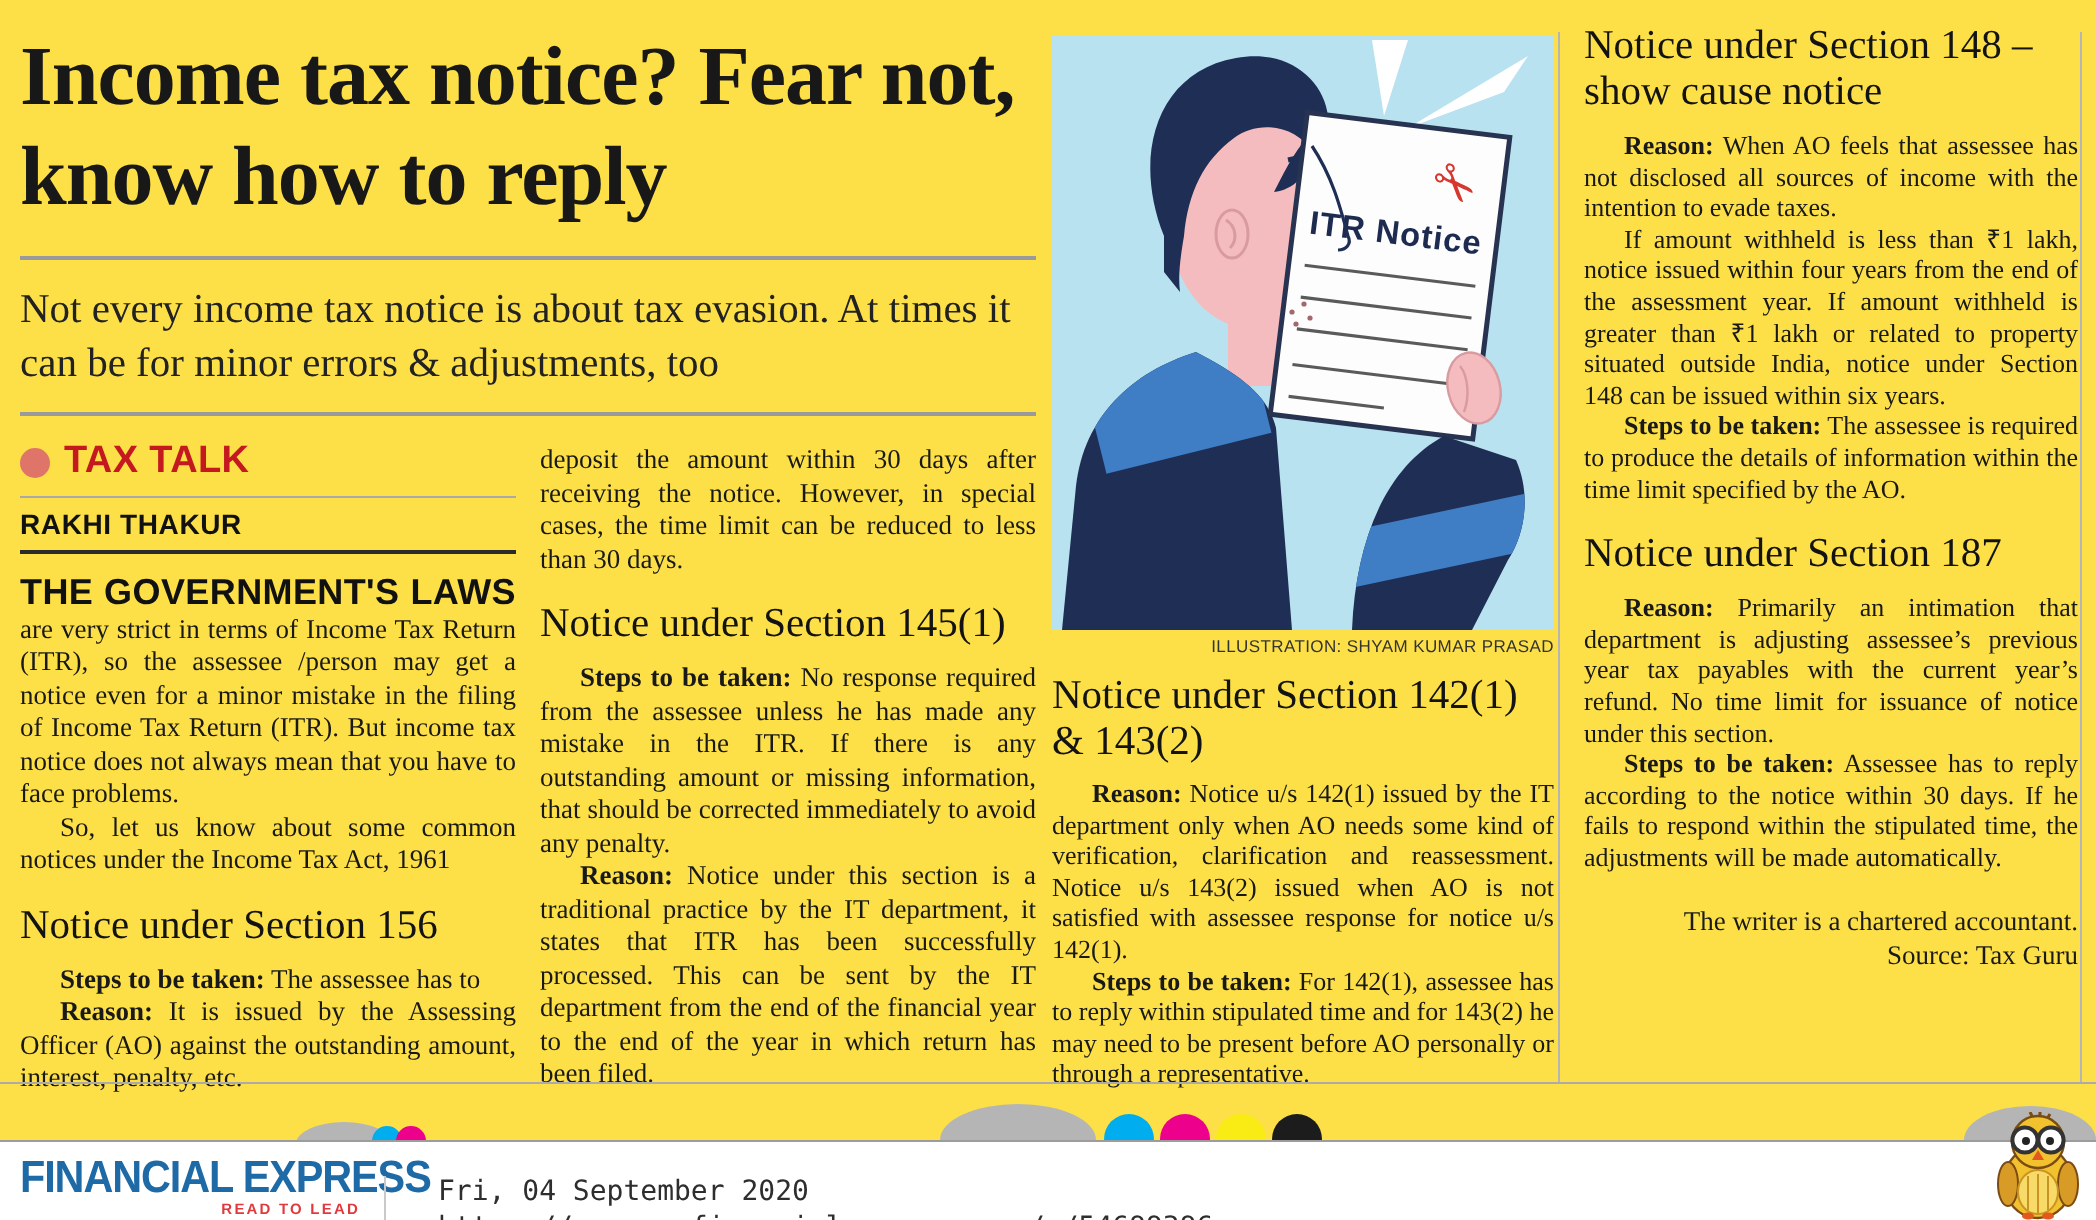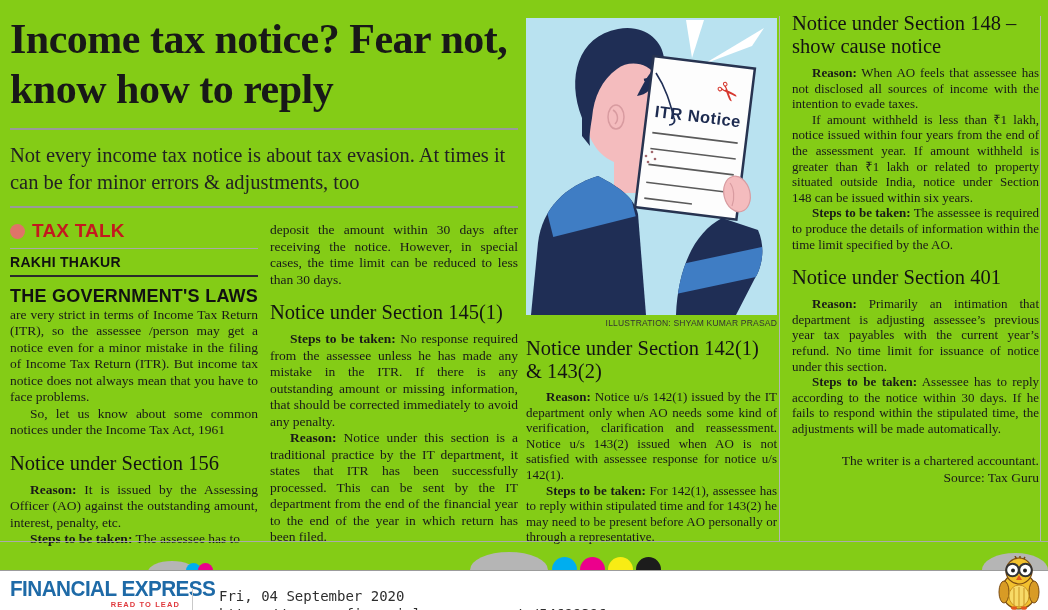--- a/index.html
+++ b/index.html
@@ -1,16 +1,16 @@
 <!DOCTYPE html>
 <html><head>
 <meta charset="utf-8">
 <style>
   html,body{margin:0;padding:0;background:#fff;}
-  .page{position:relative;width:1048px;height:610px;background:#84cc16;overflow:hidden;
+  .page{position:relative;width:1048px;height:610px;background:#fde047;overflow:hidden;
         font-family:"Liberation Serif",serif;color:#1a1a1a;}
 
   
   .head{position:absolute;left:10px;top:14px;width:508px;}
   .headline{font-size:42px;line-height:50px;font-weight:700;color:#181818;margin:0;
             letter-spacing:-0.5px;}
   .hrule{height:2px;background:#9a9a9a;}
   .head .r1{margin-top:14px;}
   .standfirst{font-size:20.5px;line-height:27px;margin:12px 0 0;color:#222;}
   .head .r2{margin-top:10px;}
@@ -101,22 +101,22 @@
     <div class="kicker">
       <span class="dot"></span>
       <span class="kicker-label">TAX TALK</span>
     </div>
     <div class="rule-thin"></div>
     <div class="author">RAKHI THAKUR</div>
     <div class="rule-dark"></div>
     <p class="body"><span class="lead-caps">THE GOVERNMENT'S LAWS</span><span> are very strict in terms of Income Tax Return (ITR), so the assessee /person may get a notice even for a minor mistake in the filing of Income Tax Return (ITR). But income tax notice does not always mean that you have to face problems.</span></p>
     <p class="body indent">So, let us know about some common notices under the Income Tax Act, 1961</p>
     <h3 class="sec-head">Notice under Section 156</h3>
+    <p class="body indent"><b>Steps to be taken:</b><span> The assessee has to</span></p>
     <p class="body indent"><b>Reason:</b><span> It is issued by the Assessing Officer (AO) against the outstanding amount, interest, penalty, etc.</span></p>
-    <p class="body indent"><b>Steps to be taken:</b><span> The assessee has to</span></p>
   </div>
 
   <div class="col col2">
     <p class="body">deposit the amount within 30 days after receiving the notice. However, in special cases, the time limit can be reduced to less than 30 days.</p>
     <h3 class="sec-head">Notice under Section 145(1)</h3>
     <p class="body indent"><b>Steps to be taken:</b><span> No response required from the assessee unless he has made any mistake in the ITR. If there is any outstanding amount or missing information, that should be corrected immediately to avoid any penalty.</span></p>
     <p class="body indent"><b>Reason:</b><span> Notice under this section is a traditional practice by the IT department, it states that ITR has been successfully processed. This can be sent by the IT department from the end of the financial year to the end of the year in which return has been filed.</span></p>
   </div>
 
   <div class="col col-mid">
@@ -186,21 +186,21 @@
     <h3 class="sec-head">Notice under Section 142(1) &amp; 143(2)</h3>
     <p class="body indent"><b>Reason:</b><span> Notice u/s 142(1) issued by the IT department only when AO needs some kind of verification, clarification and reassessment. Notice u/s 143(2) issued when AO is not satisfied with assessee response for notice u/s 142(1).</span></p>
     <p class="body indent"><b>Steps to be taken:</b><span> For 142(1), assessee has to reply within stipulated time and for 143(2) he may need to be present before AO personally or through a representative.</span></p>
   </div>
 
   <div class="col col-right">
     <h3 class="sec-head">Notice under Section 148 – show cause notice</h3>
     <p class="body indent"><b>Reason:</b><span> When AO feels that assessee has not disclosed all sources of income with the intention to evade taxes.</span></p>
     <p class="body indent">If amount withheld is less than ₹1 lakh, notice issued within four years from the end of the assessment year. If amount withheld is greater than ₹1 lakh or related to property situated outside India, notice under Section 148 can be issued within six years.</p>
     <p class="body indent"><b>Steps to be taken:</b><span> The assessee is required to produce the details of information within the time limit specified by the AO.</span></p>
-    <h3 class="sec-head second">Notice under Section 401</h3>
+    <h3 class="sec-head second">Notice under Section 187</h3>
     <p class="body indent"><b>Reason:</b><span> Primarily an intimation that department is adjusting assessee’s previous year tax payables with the current year’s refund. No time limit for issuance of notice under this section.</span></p>
     <p class="body indent"><b>Steps to be taken:</b><span> Assessee has to reply according to the notice within 30 days. If he fails to respond within the stipulated time, the adjustments will be made automatically.</span></p>
     <p class="credit">
       <span>The writer is a chartered accountant.</span><br>
       <span>Source: Tax Guru</span>
     </p>
   </div>
 
   <div class="vrule v1"></div>
   <div class="vrule v2"></div>

